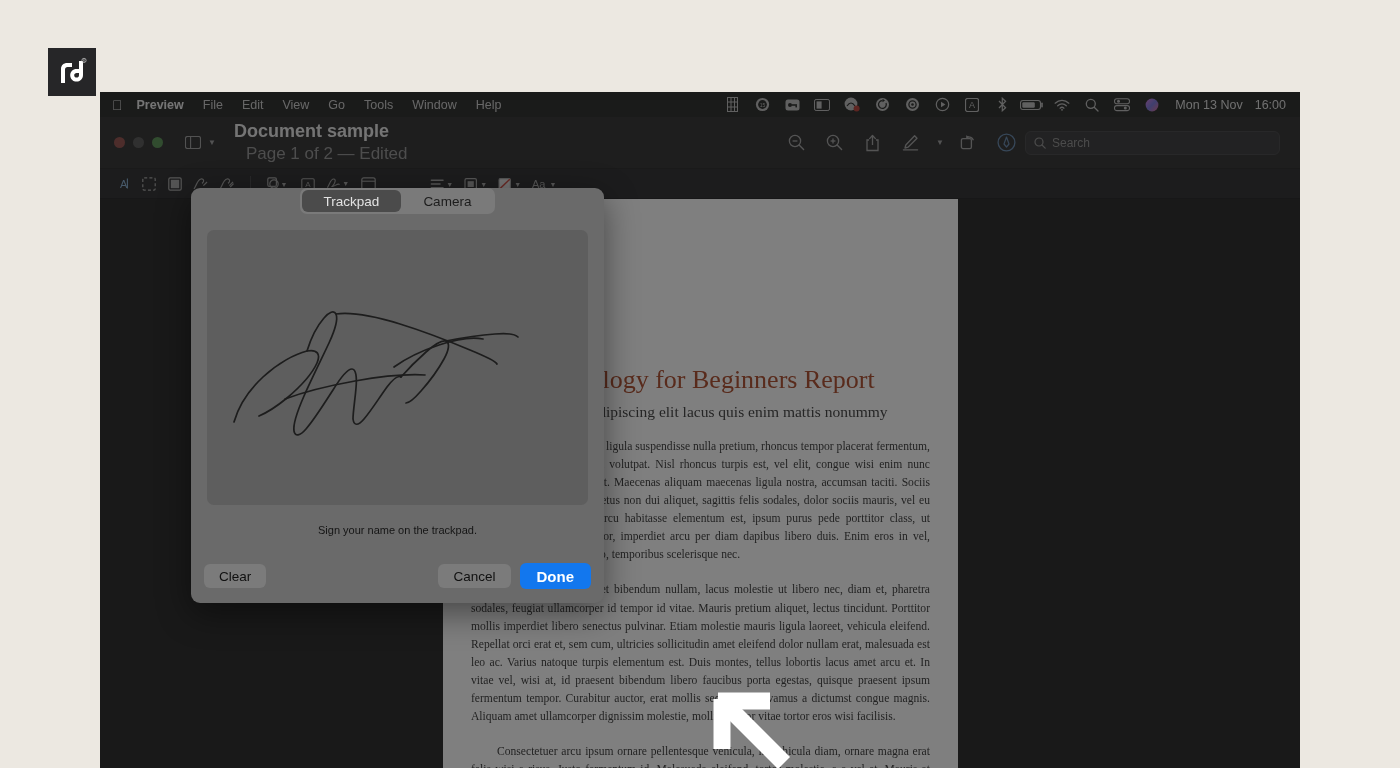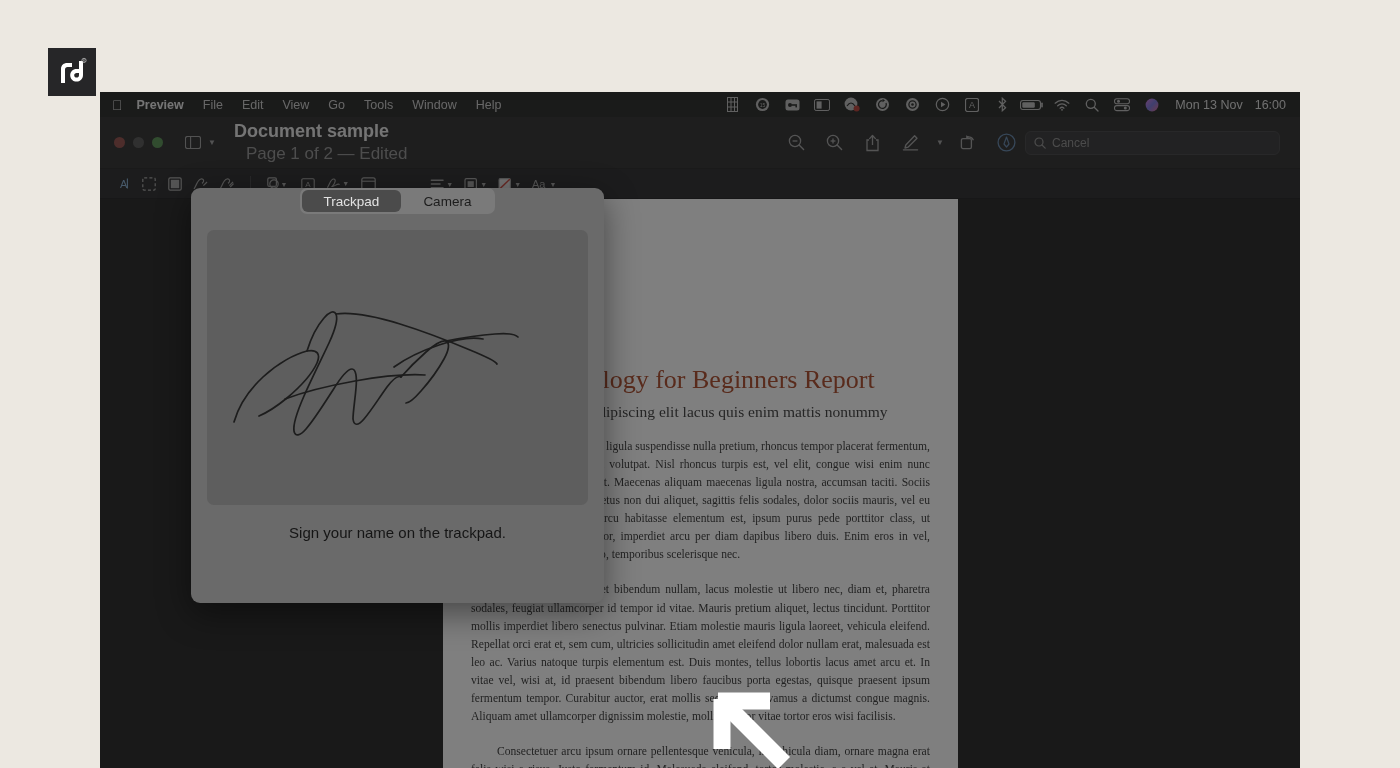--- a/index.html
+++ b/index.html
@@ -157,21 +157,21 @@
   .sigpad {
     margin-top: 16px;
     width: 381px; height: 275px;
     background: #5e5e5e;
     border-radius: 7px;
     position: relative; overflow: hidden;
   }
   .sigpad svg { position: absolute; left: 0; top: 0; }
   .sig-hint {
     margin-top: 19px;
-    font-size: 15px; color: #151515;
+    font-size: 11px; color: #151515;
   }
   .sig-actions {
     position: absolute; left: 0; bottom: 14px; width: 100%;
     display: flex; align-items: center; padding: 0 13px;
   }
   .btn {
     height: 24px; padding: 0 15px; border-radius: 6px;
     display: flex; align-items: center; justify-content: center;
     font-size: 13.5px; color: #101010; background: #7b7b7b;
     border: none;
@@ -392,21 +392,21 @@
           <svg width="19" height="19" viewBox="0 0 19 19">
               <circle cx="9.5" cy="9.5" r="8.4" fill="none" stroke="#5b7fa6" stroke-width="1.3"></circle>
               <path d="M9.5 4 L12 11 L9.5 14 L7 11 Z" fill="none" stroke="#5b7fa6" stroke-width="1.2" stroke-linejoin="round"></path>
             </svg>
         </span>
         <div class="searchbox">
           <svg width="12" height="12" viewBox="0 0 12 12">
               <circle cx="5" cy="5" r="4" fill="none" stroke="#8a8a8a" stroke-width="1.2"></circle>
               <line x1="8" y1="8" x2="11.2" y2="11.2" stroke="#8a8a8a" stroke-width="1.2" stroke-linecap="round"></line>
             </svg>
-          <span>Cancel</span>
+          <span>Search</span>
         </div>
       </div>
     </div>
 
     <div class="mtoolbar">
       <span class="mt-ic">
         <svg width="15" height="15" viewBox="0 0 15 15">
             <text x="4" y="11.6" font-size="11" fill="#7fa8cf" font-family="Liberation Sans, sans-serif">A</text>
             <line x1="11.4" y1="2.6" x2="11.4" y2="12.4" stroke="#7fa8cf" stroke-width="1.1"></line>
           </svg>
@@ -524,20 +524,28 @@
             <path d="M194 147 C201 139 210 130 219 122 C228 114 235 110 239 111 C243 113 242 120 237 129 C231 140 222 152 214 161 C207 169 202 173 199 173"></path>
             <path d="M239 111 C254 108 273 105 288 104 C300 103 308 104 311 107"></path>
             <path d="M187 137 C198 129 214 121 232 115 C250 109 266 107 276 109"></path>
             <path d="M78 169 C94 163 120 156 148 151 C176 146 201 144 218 145"></path>
           </g>
         </svg>
       </div>
 
       <div class="sig-hint">Sign your name on the trackpad.</div>
 
+      <div class="sig-actions">
+        <button class="btn">Clear</button>
+        <span class="sa-spacer"></span>
+        <span class="sa-right">
+          <button class="btn cancel">Cancel</button>
+          <button class="btn primary">Done</button>
+        </span>
+      </div>
     </div>
 
     <div class="bigarrow">
       <svg width="90" height="90" viewBox="0 0 90 90" aria-hidden="true">
         <g stroke="#ffffff" stroke-width="17" stroke-linecap="butt" fill="none">
           <line x1="14" y1="12" x2="14" y2="62"></line>
           <line x1="10" y1="14" x2="62" y2="14"></line>
           <line x1="16" y1="16" x2="76" y2="76"></line>
         </g>
       </svg>

